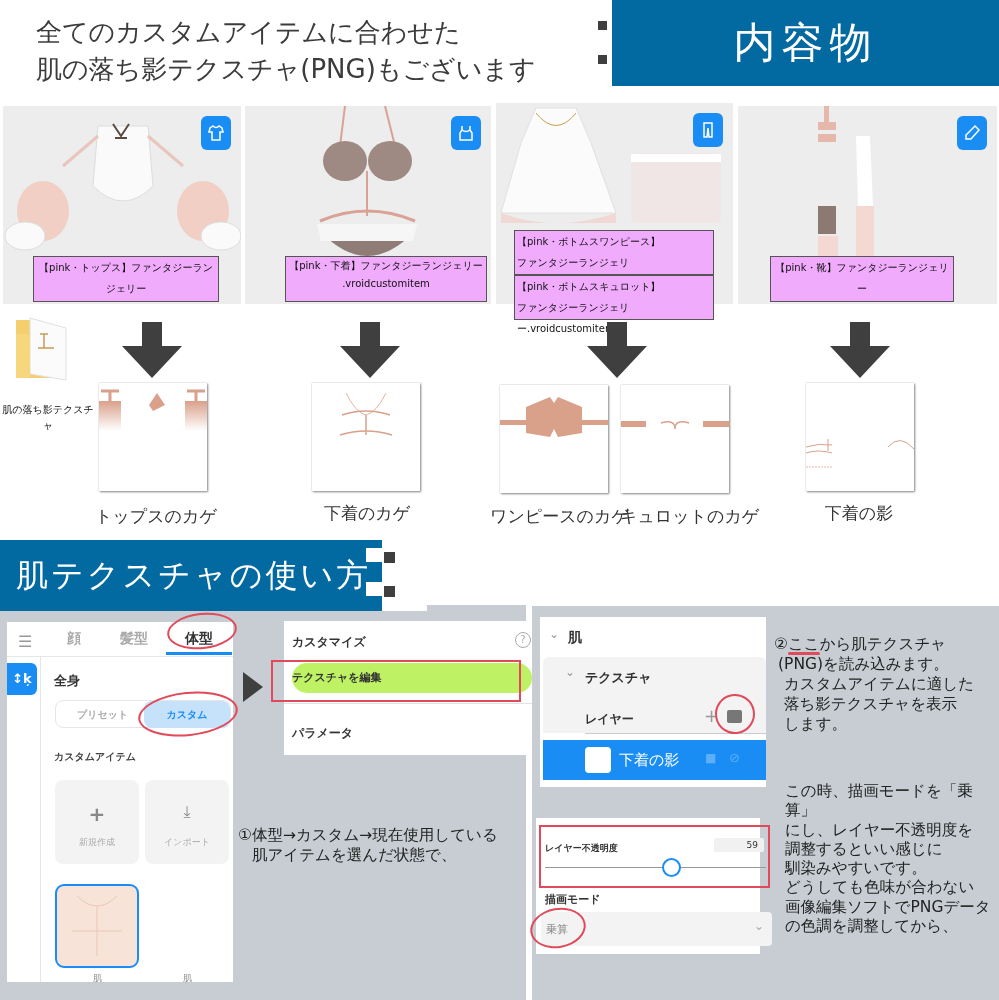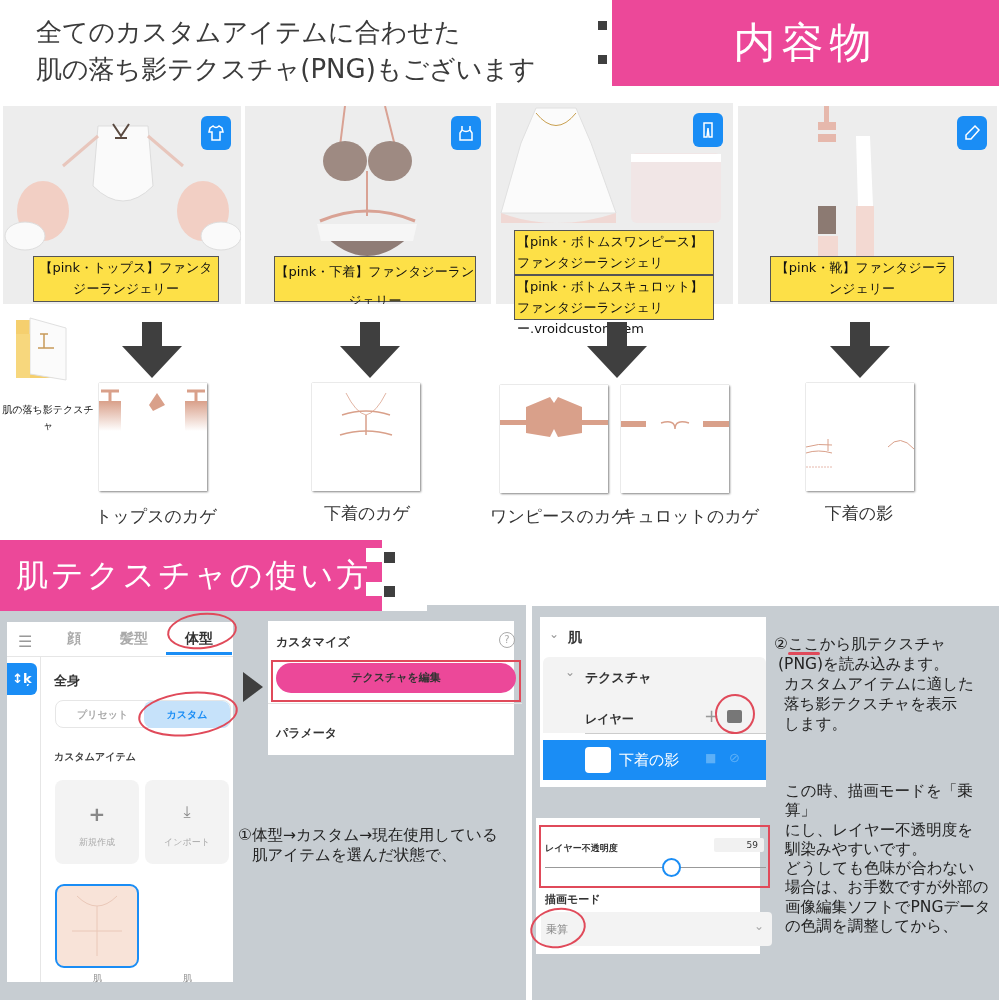--- a/index.html
+++ b/index.html
@@ -1,28 +1,28 @@
 <!DOCTYPE html>
 <html><head>
 <meta charset="utf-8">
 <style>
 *{box-sizing:border-box;margin:0;padding:0}
 html,body{width:999px;height:1000px;background:#fff;overflow:hidden}
 body{position:relative;font-family:"DejaVu Sans",sans-serif;color:#333}
 .abs{position:absolute}
 
 .intro{left:36px;top:14px;font-size:26px;line-height:37px;color:#3b3b3b;letter-spacing:0px}
-.banner{background:#ec4899;color:#fff;display:flex;align-items:center;justify-content:center}
+.banner{background:#0369a1;color:#fff;display:flex;align-items:center;justify-content:center}
 .banner-top{left:612px;top:0;width:387px;height:86px;font-size:42px;letter-spacing:6px}
 .dot{position:absolute;width:9px;height:9px;background:#3f3f3f}
 
 .card{background:#ededed;overflow:hidden}
 .card .badge{position:absolute;right:10px;top:10px;width:30px;height:34px;background:#1a8df5;border-radius:6px;display:flex;align-items:center;justify-content:center}
 .card .art{position:absolute;left:0;right:0;top:0;bottom:0}
-.label{background:#fde047;border:1px solid #555;font-size:13px;color:#111;text-align:center;line-height:22px;position:absolute}
+.label{background:#f0abfc;border:1px solid #555;font-size:10px;color:#111;text-align:center;line-height:22px;position:absolute}
 
 .arrow{position:absolute;width:60px;height:60px}
 .arrow .stem{position:absolute;left:20px;top:0;width:20px;height:26px;background:#3f3f3f}
 .arrow .head{position:absolute;left:0;top:24px;width:0;height:0;border-left:30px solid transparent;border-right:30px solid transparent;border-top:32px solid #3f3f3f}
 .thumb{position:absolute;background:#fff;box-shadow:1px 1px 2px #888,0 0 1px #aaa;overflow:hidden}
 .cap{position:absolute;font-size:17px;color:#333;text-align:center;white-space:nowrap}
 
 .banner-mid{left:0;top:540px;width:382px;height:71px;font-size:32px;letter-spacing:3px;justify-content:flex-start;padding-left:16px}
 .gray{background:#c7cdd2}
 .panel{background:#fff;position:absolute}
@@ -76,21 +76,21 @@
     <path d="M122 65 L122 110" stroke="#d9a294" stroke-width="2"></path>
     <path d="M75 115 Q122 95 170 115" stroke="#d9a294" stroke-width="3" fill="none"></path>
     <path d="M75 125 Q122 175 170 125" fill="#8f7c76"></path>
     <path d="M72 118 L172 118 L168 135 L76 135 Z" fill="#f6f6f6"></path>
   </svg>
   <div class="badge">
     <svg width="18" height="18" viewBox="0 0 18 18">
         <path d="M5 2 L5 6 L3 9 L3 16 L15 16 L15 9 L13 6 L13 2 M5 6 Q9 9 13 6" fill="none" stroke="#fff" stroke-width="1.5"></path>
       </svg>
   </div>
-  <div class="label" style="left:29px;top:150px;width:202px;height:46px;line-height:29px">
+  <div class="label" style="left:40px;top:150px;width:202px;height:46px;line-height:18px">
     <div>【pink・下着】ファンタジーランジェリー</div>
     <div>.vroidcustomitem</div>
   </div>
 </div>
 
 <div class="abs card" style="left:496px;top:103px;width:237px;height:201px">
   <svg class="art" viewBox="0 0 237 201">
     <path d="M40 5 L80 5 L95 40 L120 110 L5 110 L25 40 Z" fill="#fbfbfb" stroke="#e0e0e0"></path>
     <path d="M40 10 Q60 35 80 10" stroke="#c9a050" fill="none"></path>
     <path d="M5 110 Q60 130 120 110 L120 120 L5 120 Z" fill="#f0d8d4"></path>
@@ -247,24 +247,24 @@
       </svg>
   </div>
   <div class="abs" style="left:86px;top:350px;font-size:9px;color:#888">肌</div>
   <div class="abs" style="left:176px;top:350px;font-size:9px;color:#888">肌</div>
 </div>
 <div class="red-ring" style="left:167px;top:613px;width:70px;height:36px;transform:rotate(-6deg)"></div>
 <div class="red-ring" style="left:138px;top:692px;width:100px;height:44px;transform:rotate(-6deg)"></div>
 
 <div class="abs" style="left:243px;top:672px;width:0;height:0;border-top:15px solid transparent;border-bottom:15px solid transparent;border-left:20px solid #3f3f3f"></div>
 
-<div class="panel" style="left:268px;top:621px;width:246px;height:134px">
+<div class="panel" style="left:284px;top:621px;width:246px;height:134px">
   <div class="abs" style="left:8px;top:13px;font-size:12px;color:#333;font-weight:bold">カスタマイズ</div>
   <div class="abs" style="left:231px;top:11px;width:16px;height:16px;border:1.5px solid #aaa;border-radius:50%;font-size:10px;color:#aaa;text-align:center;line-height:13px">?</div>
-  <div class="abs" style="left:8px;top:42px;width:240px;height:30px;background:#ec4899;border-radius:15px;font-size:11px;color:#333;font-weight:bold;text-align:center;line-height:30px">テクスチャを編集</div>
+  <div class="abs" style="left:8px;top:42px;width:240px;height:30px;background:#bef264;border-radius:15px;font-size:11px;color:#333;font-weight:bold;text-align:left;line-height:30px">テクスチャを編集</div>
   <div class="abs" style="left:0;top:82px;width:254px;height:1px;background:#e3e3e3"></div>
   <div class="abs" style="left:8px;top:104px;font-size:12px;color:#333;font-weight:bold">パラメータ</div>
 </div>
 <div class="red-box" style="left:271px;top:660px;width:250px;height:42px"></div>
 
 <div class="abs txt" style="left:238px;top:825px;width:290px">
   <div>①体型→カスタム→現在使用している</div>
   <div style="padding-left:14px">肌アイテムを選んだ状態で、</div>
 </div>
 
@@ -306,18 +306,18 @@
 <div class="abs txt" style="left:774px;top:634px;width:220px">
   <div><span>②</span><span style="position:relative"><span>ここ</span><span style="position:absolute;left:0;right:0;bottom:-2px;height:3px;background:#e04a5a;border-radius:2px"></span></span><span>から肌テクスチャ</span></div>
   <div style="padding-left:4px">(PNG)を読み込みます。</div>
   <div style="padding-left:10px">カスタムアイテムに適した</div>
   <div style="padding-left:10px">落ち影テクスチャを表示</div>
   <div style="padding-left:10px">します。</div>
 </div>
 <div class="abs txt" style="left:785px;top:782px;width:214px;line-height:19.3px">
   <div>この時、描画モードを「乗算」</div>
   <div>にし、レイヤー不透明度を</div>
+  <div>調整するといい感じに</div>
   <div>馴染みやすいです。</div>
   <div>どうしても色味が合わない</div>
-  <div>場合は、お手数ですが外部の</div>
   <div>画像編集ソフトでPNGデータ</div>
   <div>の色調を調整してから、</div>
 </div>
 
 </body></html>

